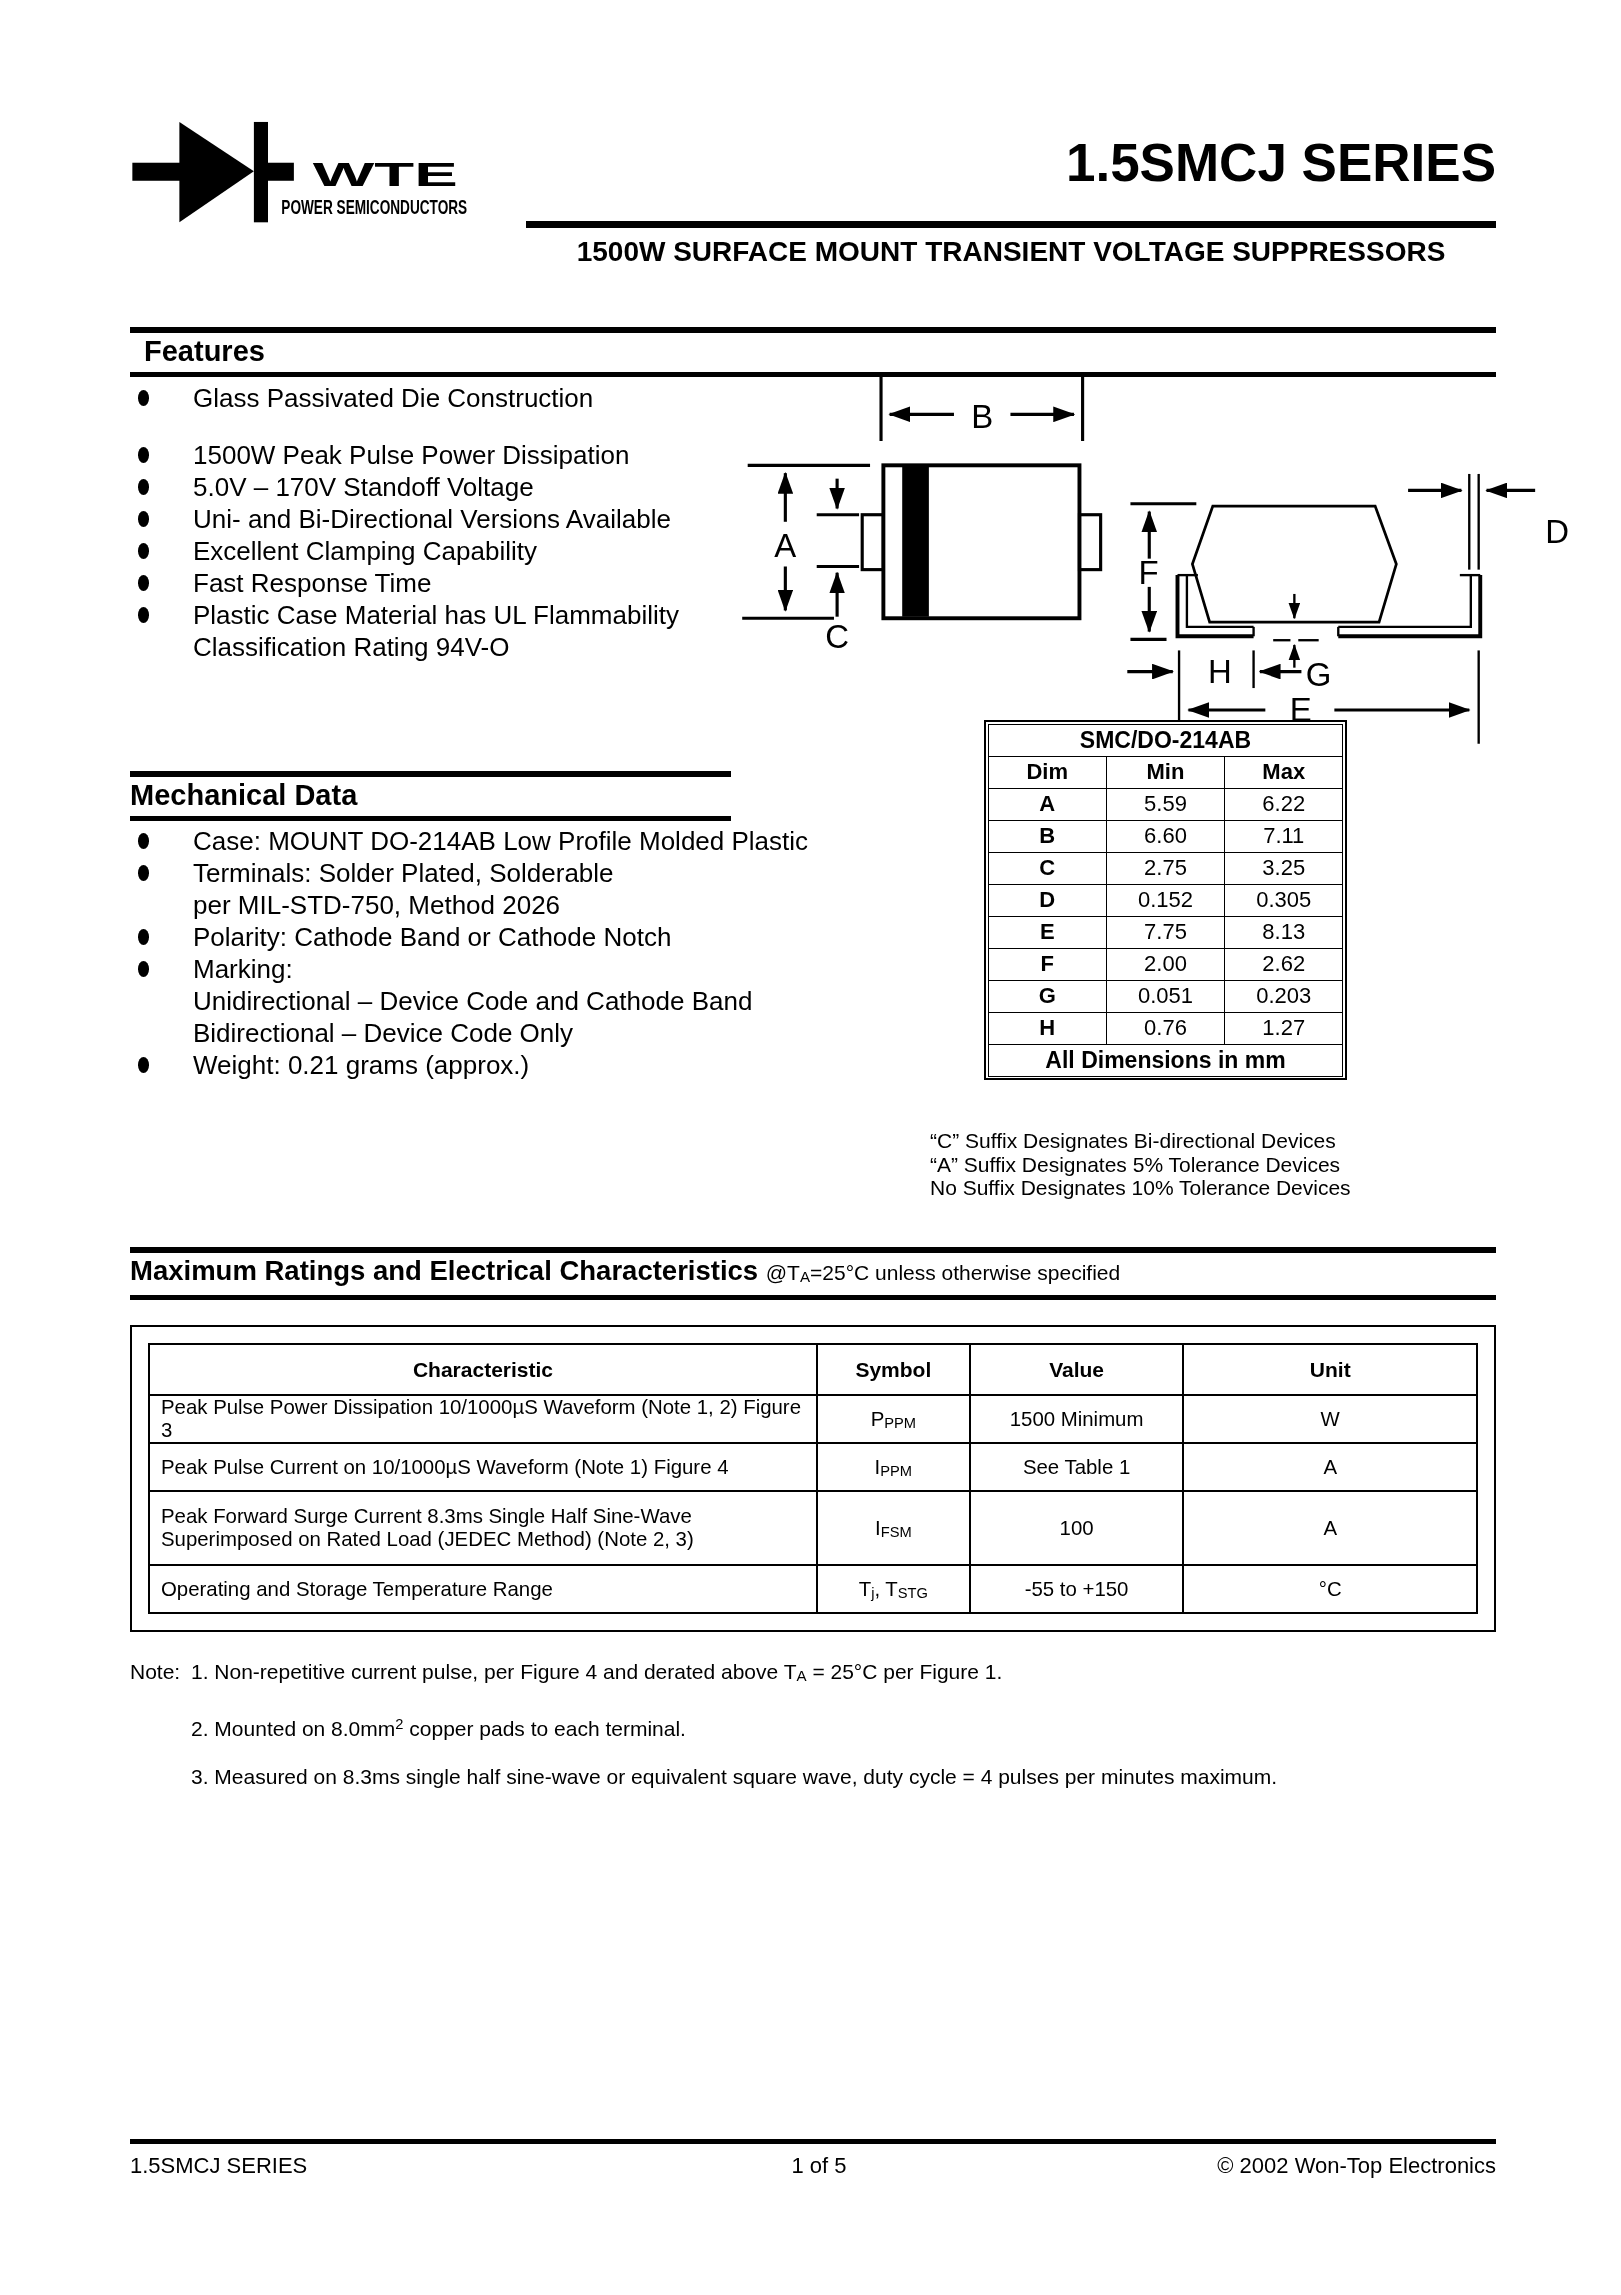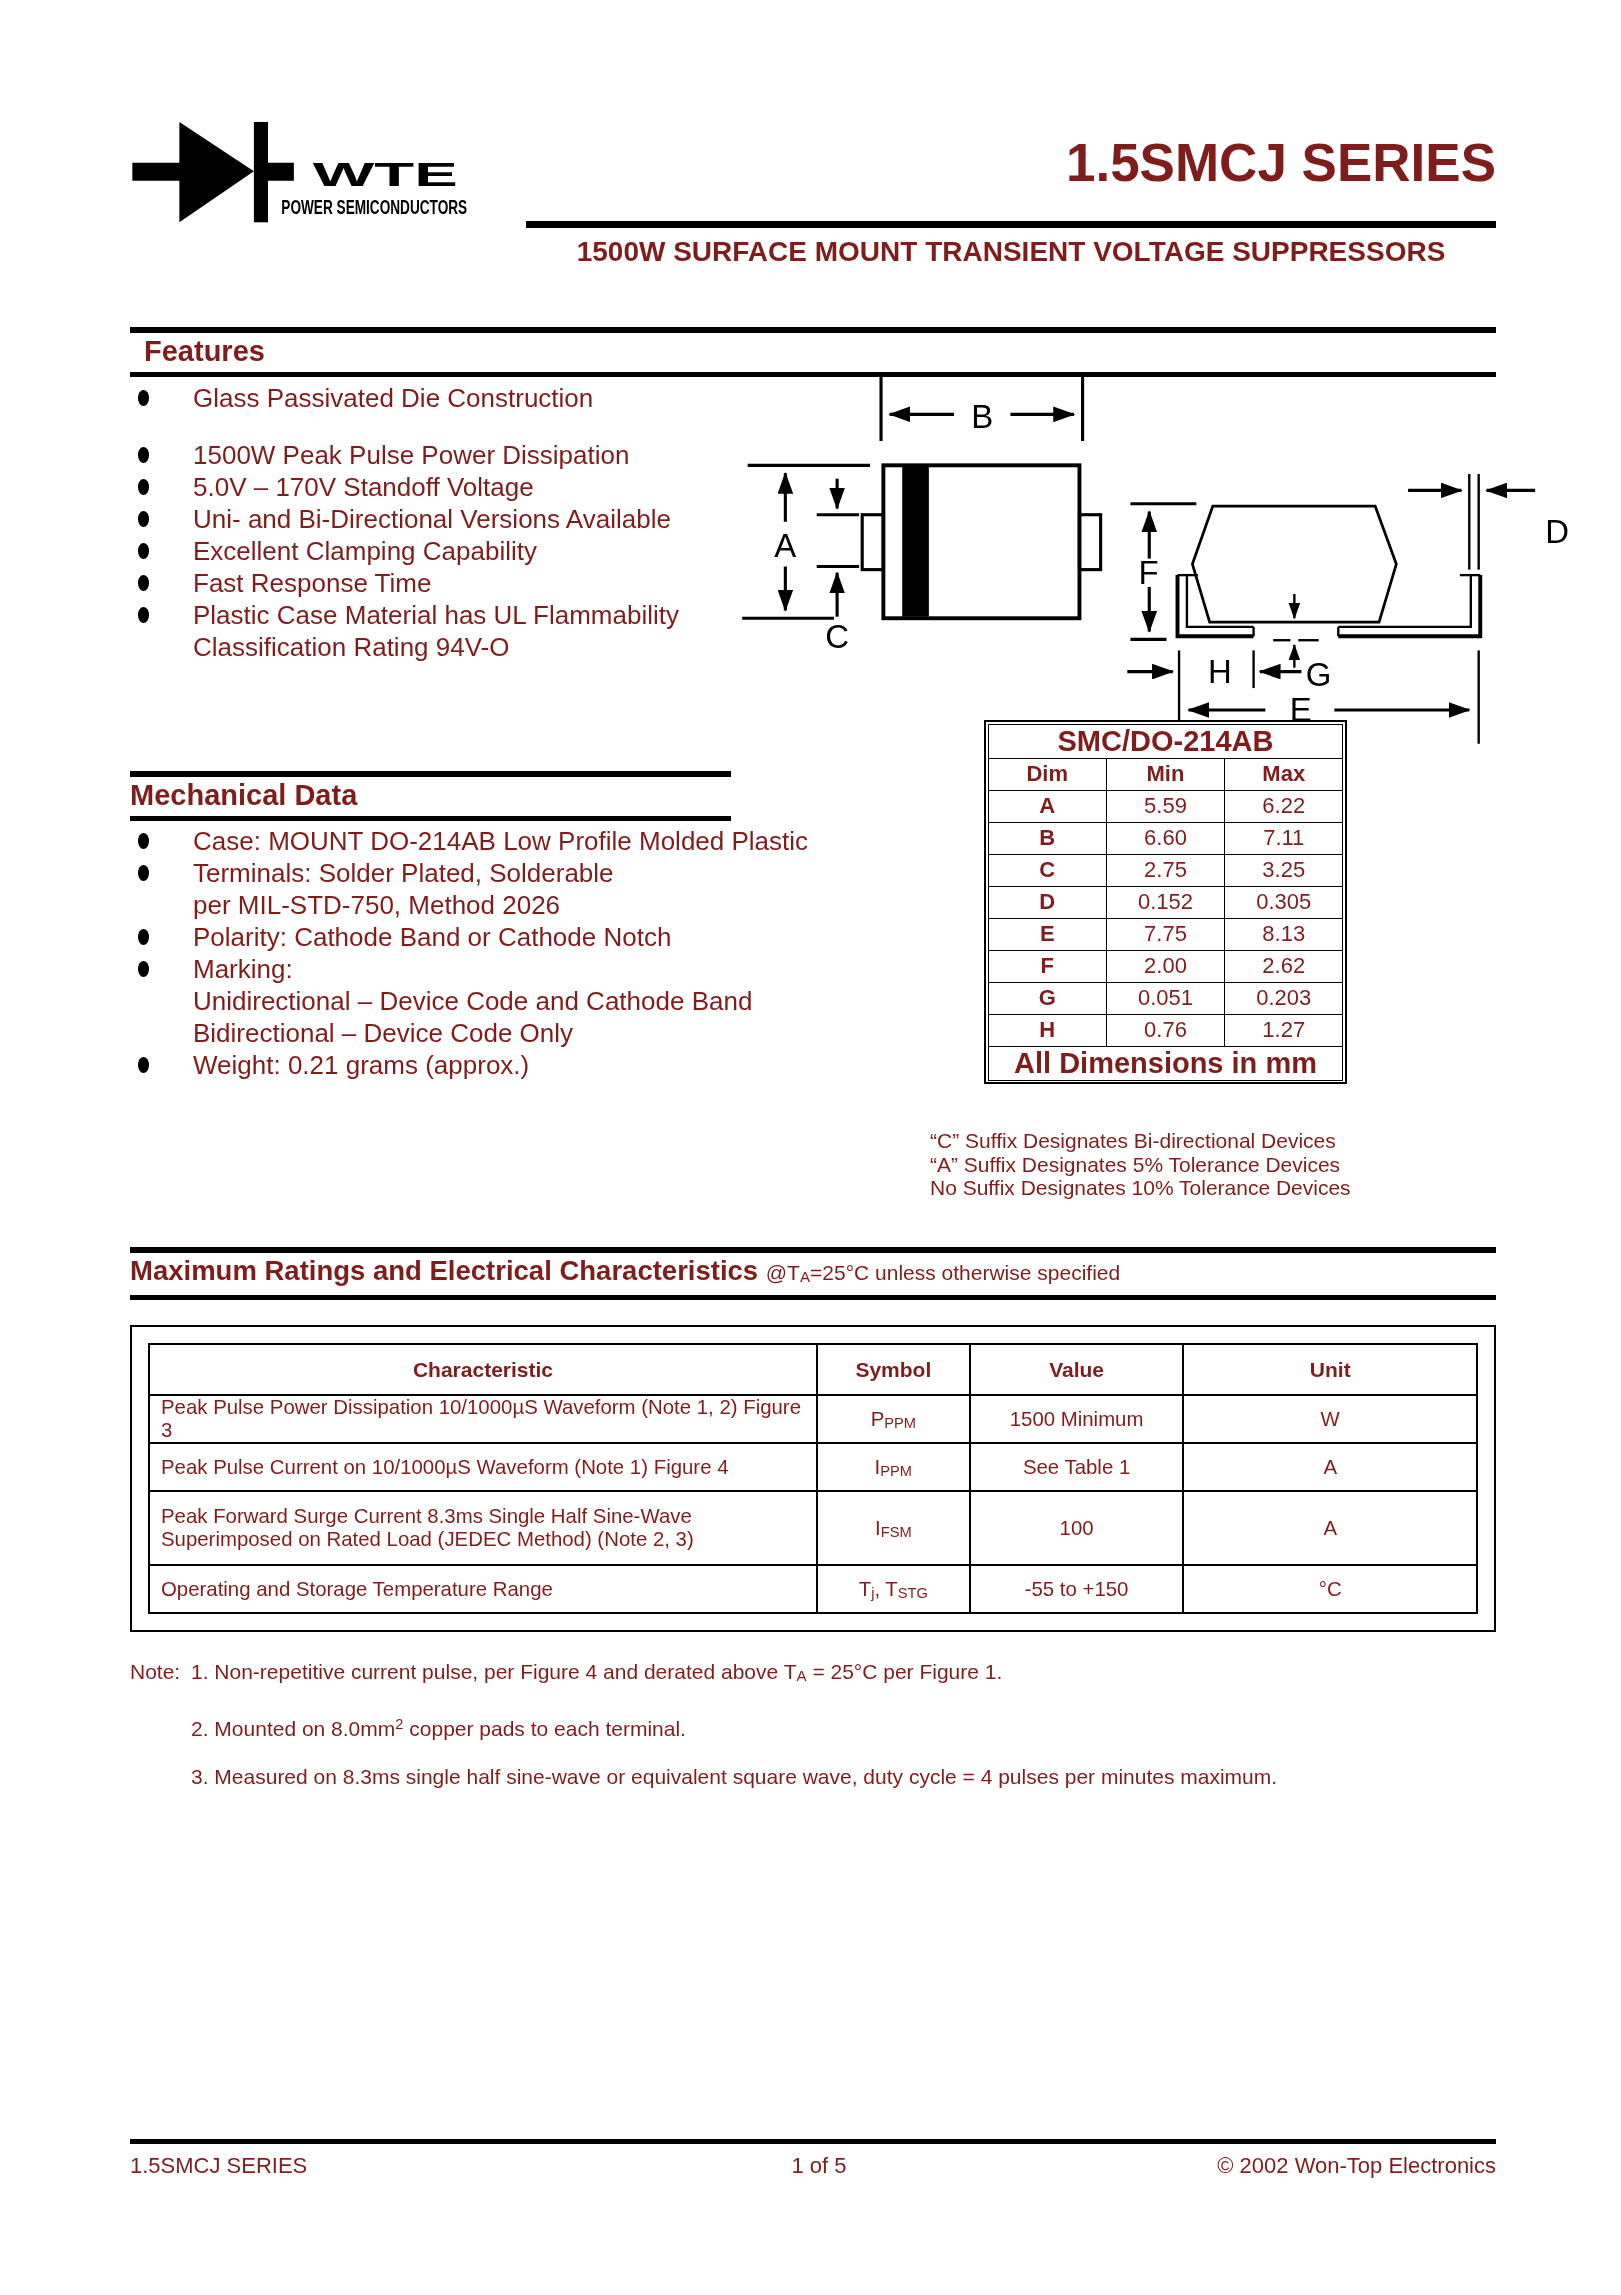--- a/index.html
+++ b/index.html
@@ -1,17 +1,17 @@
 <!DOCTYPE html>
 <html style="font-size:12.6px"><head>
 <meta charset="utf-8">
 <style>
   html,body{margin:0;padding:0;background:#888;}
   .page{position:relative;width:1622px;height:2295px;background:#ffffff;
-        font-family:"Liberation Sans",sans-serif;color:#7f1d1d;overflow:hidden;}
+        font-family:"Liberation Sans",sans-serif;color:#000000;overflow:hidden;}
   .abs{position:absolute;}
   .rule{position:absolute;background:#000;}
   
   .doc-title{position:absolute;left:526px;right:126px;top:133px;height:60px;
              font-size:53px;font-weight:bold;text-align:right;line-height:60px;}
   .doc-subtitle{position:absolute;left:526px;right:126px;top:236px;
              font-size:28px;font-weight:bold;text-align:center;}
   
   .sec-head{position:absolute;font-size:29px;font-weight:bold;}
   
@@ -19,21 +19,21 @@
   .bli{position:relative;padding-left:63px;}
   .bli.gap{margin-bottom:25px;}
   .dot{position:absolute;left:7.9px;top:7.9px;width:11px;height:15.7px;
        border-radius:50%;background:#000;}
   
   .dimtable{position:absolute;left:984px;top:720px;width:363px;
             border:2.4px solid #000;padding:1.6px;box-sizing:border-box;background:#fff;}
   .dimtable table{width:100%;border-collapse:collapse;table-layout:fixed;}
   .dimtable td,.dimtable th{border:1.6px solid #000;height:31px;text-align:center;
             font-size:22px;padding:0;}
-  .dimtable .tt{font-weight:bold;font-size:29px;}
+  .dimtable .tt{font-weight:bold;font-size:23px;}
   .dimtable th{font-weight:bold;}
   .dimtable td.dl{font-weight:bold;}
   
   .suffix{position:absolute;left:930px;top:1129px;font-size:21px;line-height:23.6px;}
   
   .rat-head{position:absolute;left:130px;top:1255px;font-size:27.5px;font-weight:bold;}
   .rat-cond{font-size:21px;font-weight:normal;}
   
   .rtable{position:absolute;left:130px;top:1325px;width:1366px;
           border:2.4px solid #000;padding:16px;box-sizing:border-box;background:#fff;}

